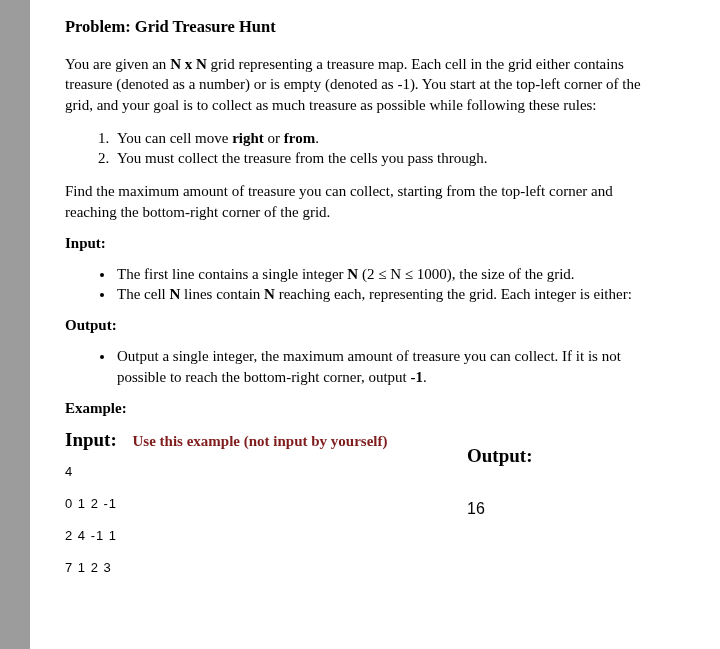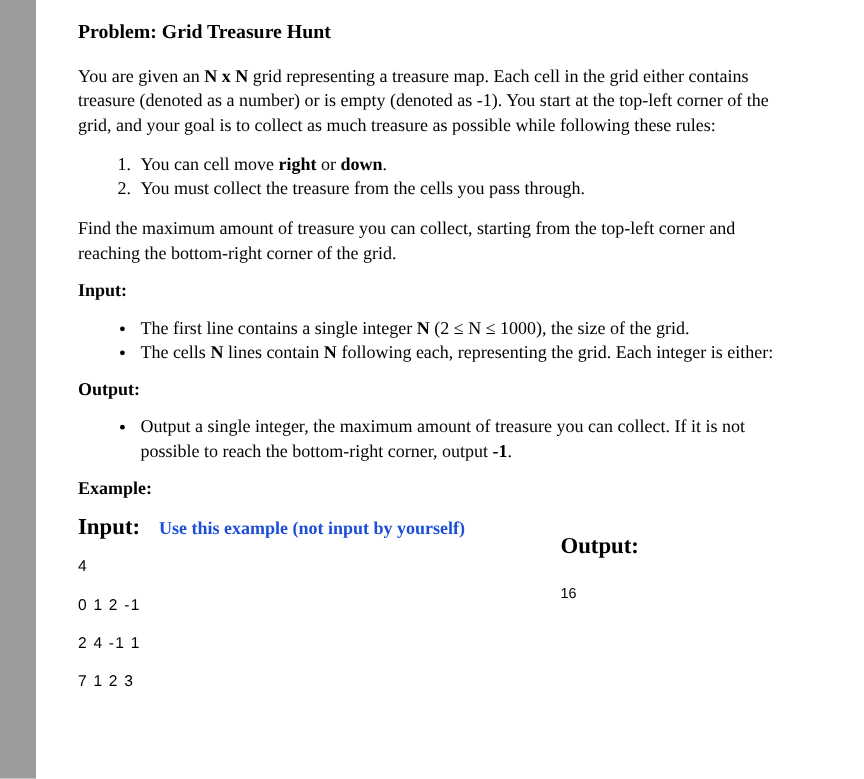--- a/index.html
+++ b/index.html
@@ -81,68 +81,68 @@
   .grid-line {
     font-family: "Liberation Sans", sans-serif;
     font-size: 13px;
     letter-spacing: 1px;
     line-height: 13px;
     margin-bottom: 19px;
   }
   .output-label { margin-top: 16px; }
   .output-value {
     font-family: "Liberation Sans", sans-serif;
-    font-size: 12px;
-    margin-top: 20px;
+    font-size: 16px;
+    margin-top: 33px;
   }
 </style>
 </head>
 <body>
 
 <div class="page">
   <div class="gutter" style="background-color: rgb(156, 156, 156);"></div>
 
   <div class="content">
 
     <div class="title">Problem: Grid Treasure Hunt</div>
 
     <p class="body"><span>You are given an </span><span style="font-weight: bold;">N x N</span><span> grid representing a treasure map. Each cell in the grid either contains treasure (denoted as a number) or is empty (denoted as -1). You start at the top-left corner of the grid, and your goal is to collect as much treasure as possible while following these rules:</span></p>
 
     <ol class="rules">
-      <li><span>You can cell move </span><span style="font-weight: bold;">right</span><span> or </span><span style="font-weight: bold;">down</span><span>.</span></li>
+      <li><span>You can cell move </span><span style="font-weight: bold;">right</span><span> or </span><span style="font-weight: bold;">from</span><span>.</span></li>
       <li><span>You must collect the treasure from the cells you pass through.</span></li>
     </ol>
 
     <p class="body"><span>Find the maximum amount of treasure you can collect, starting from the top-left corner and reaching the bottom-right corner of the grid.</span></p>
 
     <p class="h section-heading">Input:</p>
 
     <ul class="bullets">
       <li>
         <span><span>The first line contains a single integer </span><span style="font-weight: bold;">N</span><span> (2 ≤ N ≤ 1000), the size of the grid.</span></span>
       </li>
       <li>
-        <span><span>The cells </span><span style="font-weight: bold;">N</span><span> lines contain </span><span style="font-weight: bold;">N</span><span> following each, representing the grid. Each integer is either:</span></span>
+        <span><span>The cell </span><span style="font-weight: bold;">N</span><span> lines contain </span><span style="font-weight: bold;">N</span><span> reaching each, representing the grid. Each integer is either:</span></span>
       </li>
     </ul>
 
     <p class="h section-heading">Output:</p>
 
     <ul class="bullets">
       <li><span>Output a single integer, the maximum amount of treasure you can collect. If it is not possible to reach the bottom-right corner, output </span><span style="font-weight: bold;">-1</span><span>.</span></li>
     </ul>
 
     <p class="h section-heading">Example:</p>
 
     <div class="example-area">
 
       <div class="example-left">
         <div class="input-row">
           <span class="big-label">Input:</span>
-          <span class="note" style="color: #1d4ed8;">Use this example (not input by yourself)</span>
+          <span class="note" style="color: #7f1d1d;">Use this example (not input by yourself)</span>
         </div>
         <div>
           <div class="grid-line">4</div>
           <div class="grid-line">0 1 2 -1</div>
           <div class="grid-line">2 4 -1 1</div>
           <div class="grid-line">7 1 2 3</div>
         </div>
       </div>
 
       <div class="example-right">

